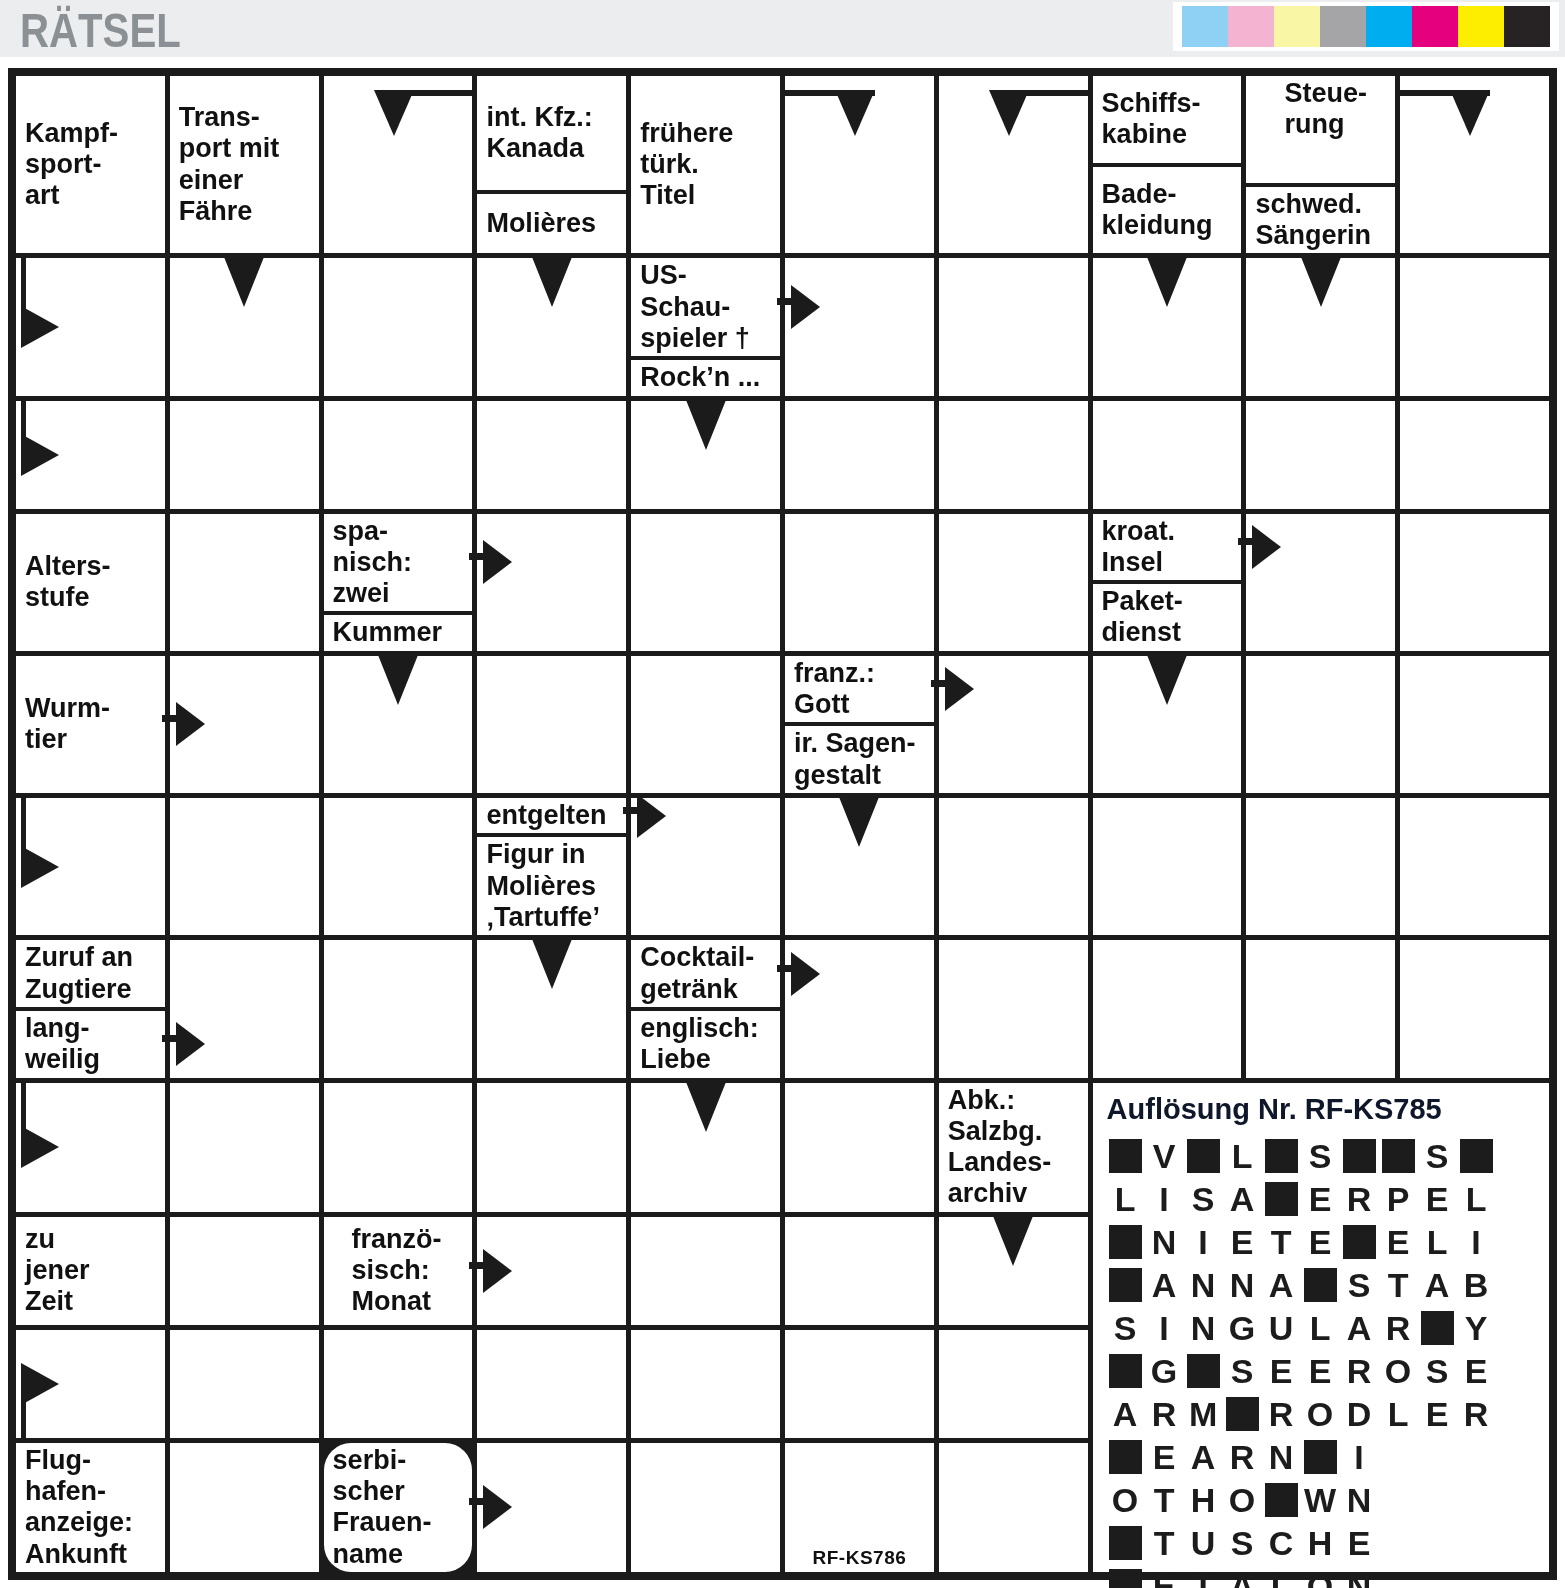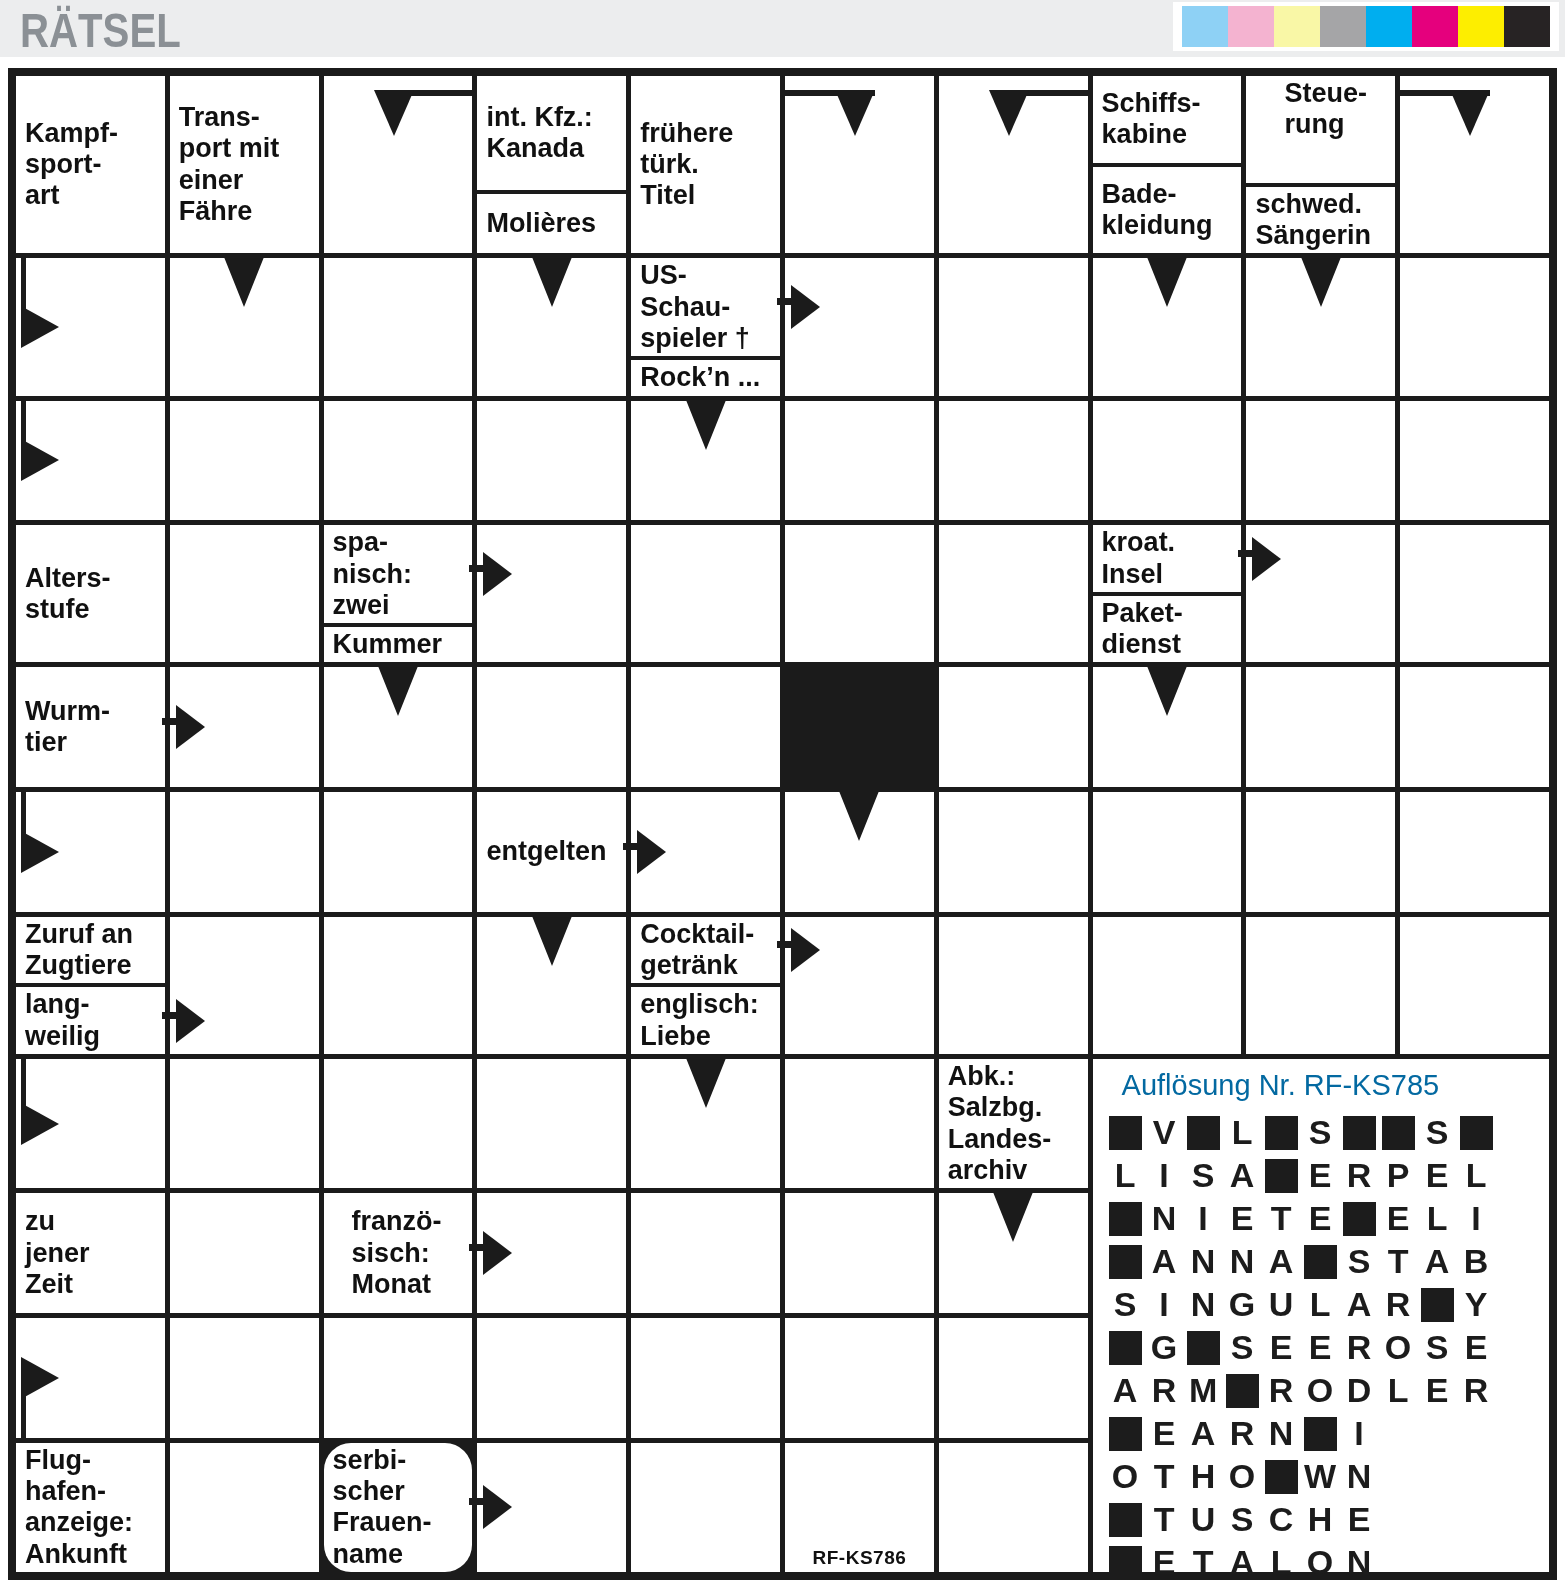--- a/index.html
+++ b/index.html
@@ -111,21 +111,21 @@
     border-left: 29px solid var(--line);
   }
 
   .note {
     position: absolute; left: 0; right: 0; bottom: 3px;
     text-align: center; font-weight: bold; font-size: 19px;
     letter-spacing: 0.5px; color: #111;
   }
 
   .solution-box { background: #ffffff; position: relative; padding: 6px 4px 0 13px; }
-  .sol-title { font-size: 29px; font-weight: normal; color: #0369a1; margin: 4px 0 9px 16px; }
+  .sol-title { font-size: 29px; font-weight: bold; color: #0f172a; margin: 4px 0 9px 1px; }
   .sol-row { display: flex; height: 43px; }
   .sol-cell {
     width: 39px; height: 43px;
     display: flex; align-items: center; justify-content: center;
     font-size: 34px; font-weight: bold; color: #1c1c1c;
   }
   .sol-block::after { content: ""; width: 33px; height: 34px; background: #1c1c1c; }
 </style>
 </head>
 <body>
@@ -381,33 +381,42 @@
       <div class="cell clue" style="grid-area: 5 / 1;">
         <div class="sec" style="flex-grow: 2;">Wurm-
 tier<div class="arr-right"></div></div>
       </div>
       <div class="cell" style="grid-area: 5 / 2;"></div>
       <div class="cell" style="grid-area: 5 / 3;">
         <div class="arr-down"></div>
       </div>
       <div class="cell" style="grid-area: 5 / 4;"></div>
       <div class="cell" style="grid-area: 5 / 5;"></div>
+      <div class="cell clue" style="grid-area: 5 / 6;">
+        <div class="sec" style="flex-grow: 2;">franz.:
+Gott<div class="arr-right"></div></div>
+        <div class="sec" style="flex-grow: 2;">ir. Sagen-
+gestalt</div>
+      </div>
       <div class="cell" style="grid-area: 5 / 7;"></div>
       <div class="cell" style="grid-area: 5 / 8;">
         <div class="arr-down"></div>
       </div>
       <div class="cell" style="grid-area: 5 / 9;"></div>
       <div class="cell" style="grid-area: 5 / 10;"></div>
       <div class="cell" style="grid-area: 6 / 1;">
         <div class="flag up"></div>
       </div>
       <div class="cell" style="grid-area: 6 / 2;"></div>
       <div class="cell" style="grid-area: 6 / 3;"></div>
       <div class="cell clue" style="grid-area: 6 / 4;">
         <div class="sec" style="flex-grow: 1;">entgelten<div class="arr-right"></div></div>
+        <div class="sec" style="flex-grow: 3;">Figur in
+Molières
+‚Tartuffe’</div>
       </div>
       <div class="cell" style="grid-area: 6 / 5;"></div>
       <div class="cell" style="grid-area: 6 / 6;">
         <div class="arr-down"></div>
       </div>
       <div class="cell" style="grid-area: 6 / 7;"></div>
       <div class="cell" style="grid-area: 6 / 8;"></div>
       <div class="cell" style="grid-area: 6 / 9;"></div>
       <div class="cell" style="grid-area: 6 / 10;"></div>
       <div class="cell clue" style="grid-area: 7 / 1;">

